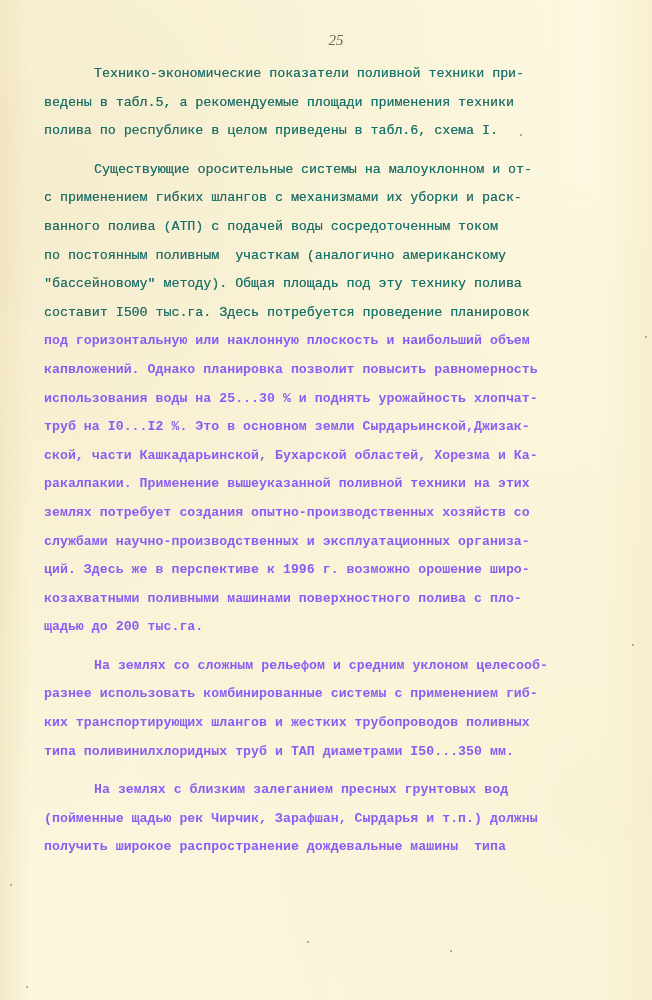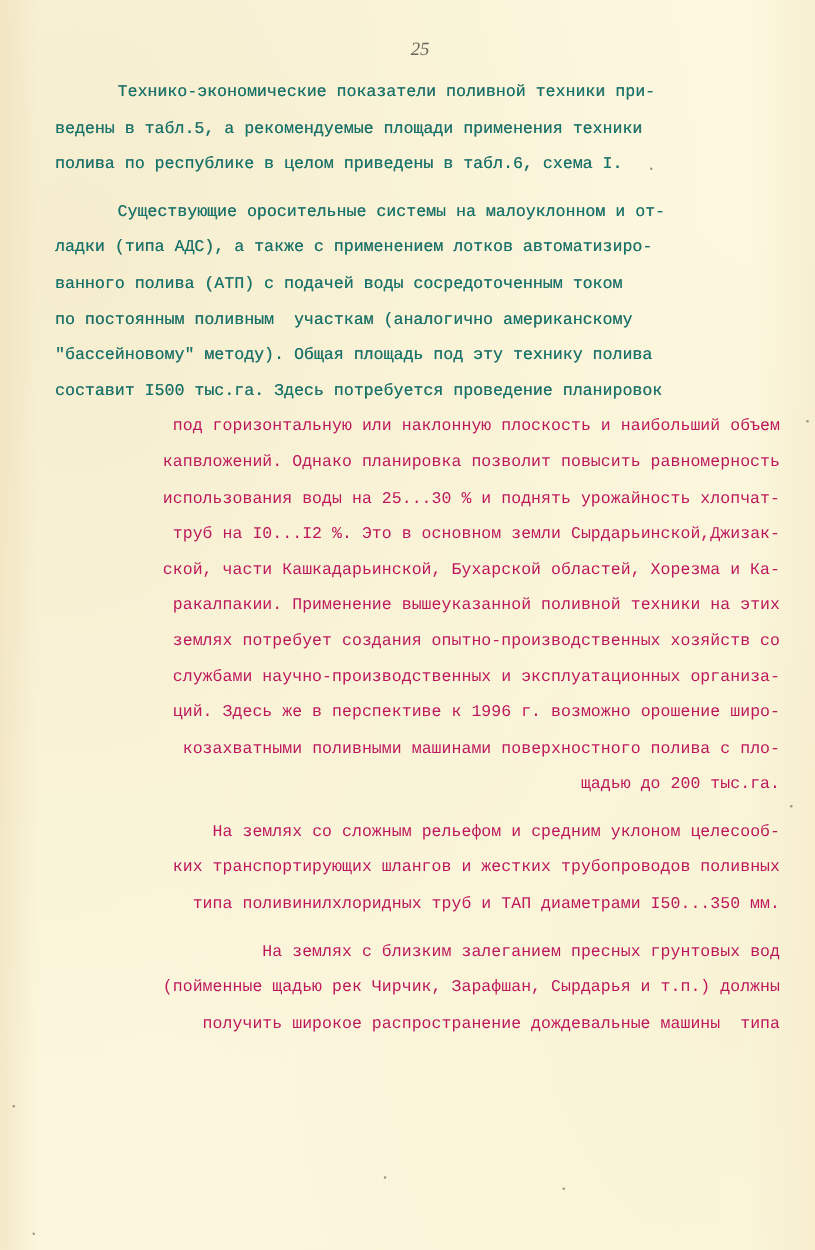--- a/index.html
+++ b/index.html
@@ -49,24 +49,23 @@
       font-size: 13.2px;
       letter-spacing: 0.05px;
       white-space: pre;
       font-weight: normal;
       text-shadow: 0.25px 0 0 rgba(58,54,48,0.6);
     }
     .line.indent {
       padding-left: 50px;
     }
     .line.bold {
-      font-weight: normal;
-      color: #be185d;
+      font-weight: bold;
+      color: #8b5cf6;
       text-shadow: none;
-      text-align: right;
     }
     .line.light {
       color: #0f766e;
     }
     .para-gap {
       height: 10px;
     }
     .speck {
       position: absolute;
       width: 2px; height: 2px;
@@ -85,41 +84,42 @@
 
     <div>
       <div class="line indent light">Технико-экономические показатели поливной техники при-</div>
       <div class="line light">ведены в табл.5, а рекомендуемые площади применения техники</div>
       <div class="line light">полива по республике в целом приведены в табл.6, схема I.</div>
     </div>
     <div class="para-gap"></div>
 
     <div>
       <div class="line indent light">Существующие оросительные системы на малоуклонном и от-</div>
-      <div class="line light">ладки (типа АДС), а также с применением лотков автоматизиро-</div>
+      <div class="line light">с применением гибких шлангов с механизмами их уборки и раск-</div>
       <div class="line light">ванного полива (АТП) с подачей воды сосредоточенным током</div>
       <div class="line light">по постоянным поливным  участкам (аналогично американскому</div>
       <div class="line light">"бассейновому" методу). Общая площадь под эту технику полива</div>
       <div class="line light">составит I500 тыс.га. Здесь потребуется проведение планировок</div>
       <div class="line bold">под горизонтальную или наклонную плоскость и наибольший объем</div>
       <div class="line bold">капвложений. Однако планировка позволит повысить равномерность</div>
       <div class="line bold">использования воды на 25...30 % и поднять урожайность хлопчат-</div>
       <div class="line bold">труб на I0...I2 %. Это в основном земли Сырдарьинской,Джизак-</div>
       <div class="line bold">ской, части Кашкадарьинской, Бухарской областей, Хорезма и Ка-</div>
       <div class="line bold">ракалпакии. Применение вышеуказанной поливной техники на этих</div>
       <div class="line bold">землях потребует создания опытно-производственных хозяйств со</div>
       <div class="line bold">службами научно-производственных и эксплуатационных организа-</div>
       <div class="line bold">ций. Здесь же в перспективе к 1996 г. возможно орошение широ-</div>
       <div class="line bold">козахватными поливными машинами поверхностного полива с пло-</div>
       <div class="line bold">щадью до 200 тыс.га.</div>
     </div>
     <div class="para-gap"></div>
 
     <div>
       <div class="line indent bold">На землях со сложным рельефом и средним уклоном целесооб-</div>
+      <div class="line bold">разнее использовать комбинированные системы с применением гиб-</div>
       <div class="line bold">ких транспортирующих шлангов и жестких трубопроводов поливных</div>
       <div class="line bold">типа поливинилхлоридных труб и ТАП диаметрами I50...350 мм.</div>
     </div>
     <div class="para-gap"></div>
 
     <div>
       <div class="line indent bold">На землях с близким залеганием пресных грунтовых вод</div>
       <div class="line bold">(пойменные щадью рек Чирчик, Зарафшан, Сырдарья и т.п.) должны</div>
       <div class="line bold">получить широкое распространение дождевальные машины  типа</div>
     </div>

